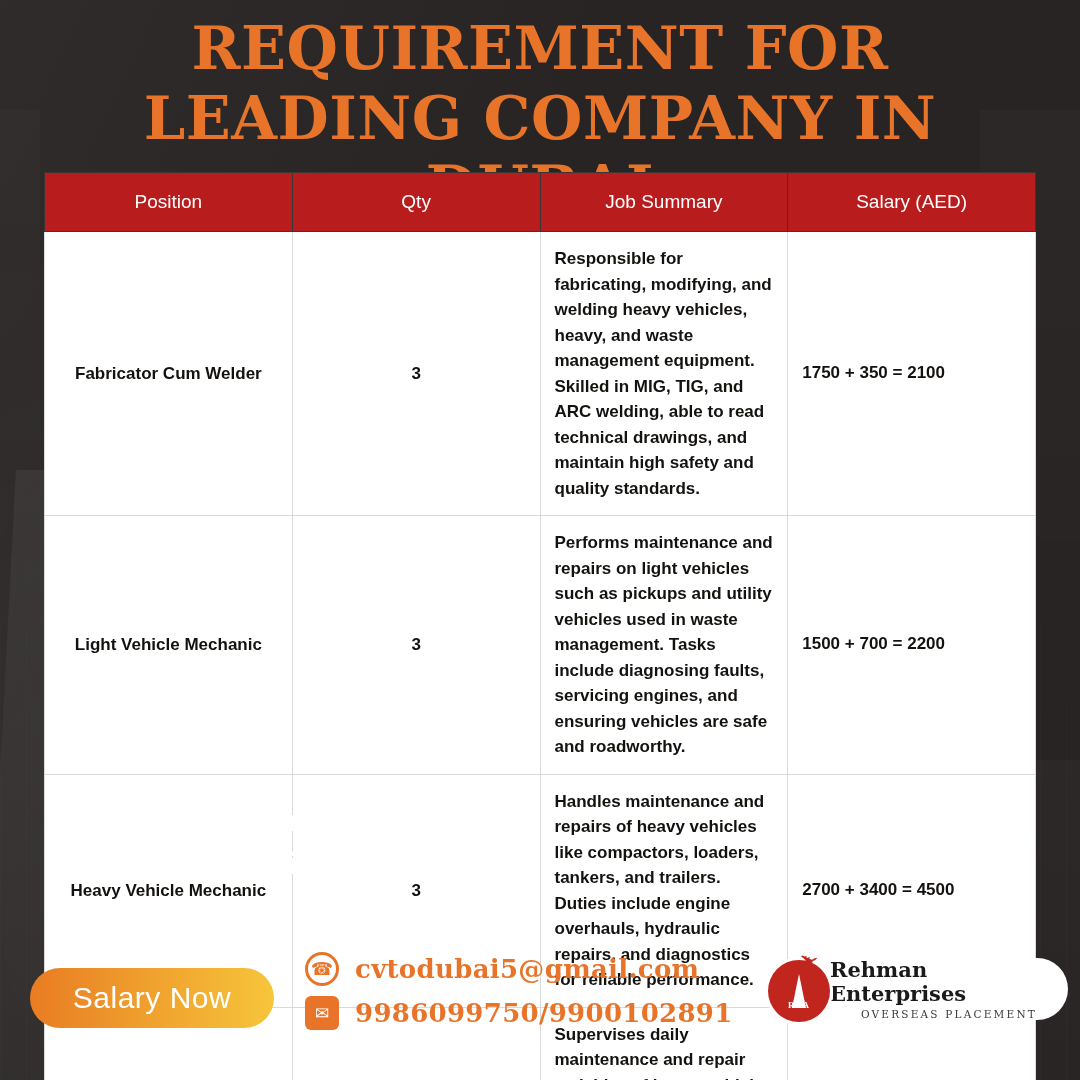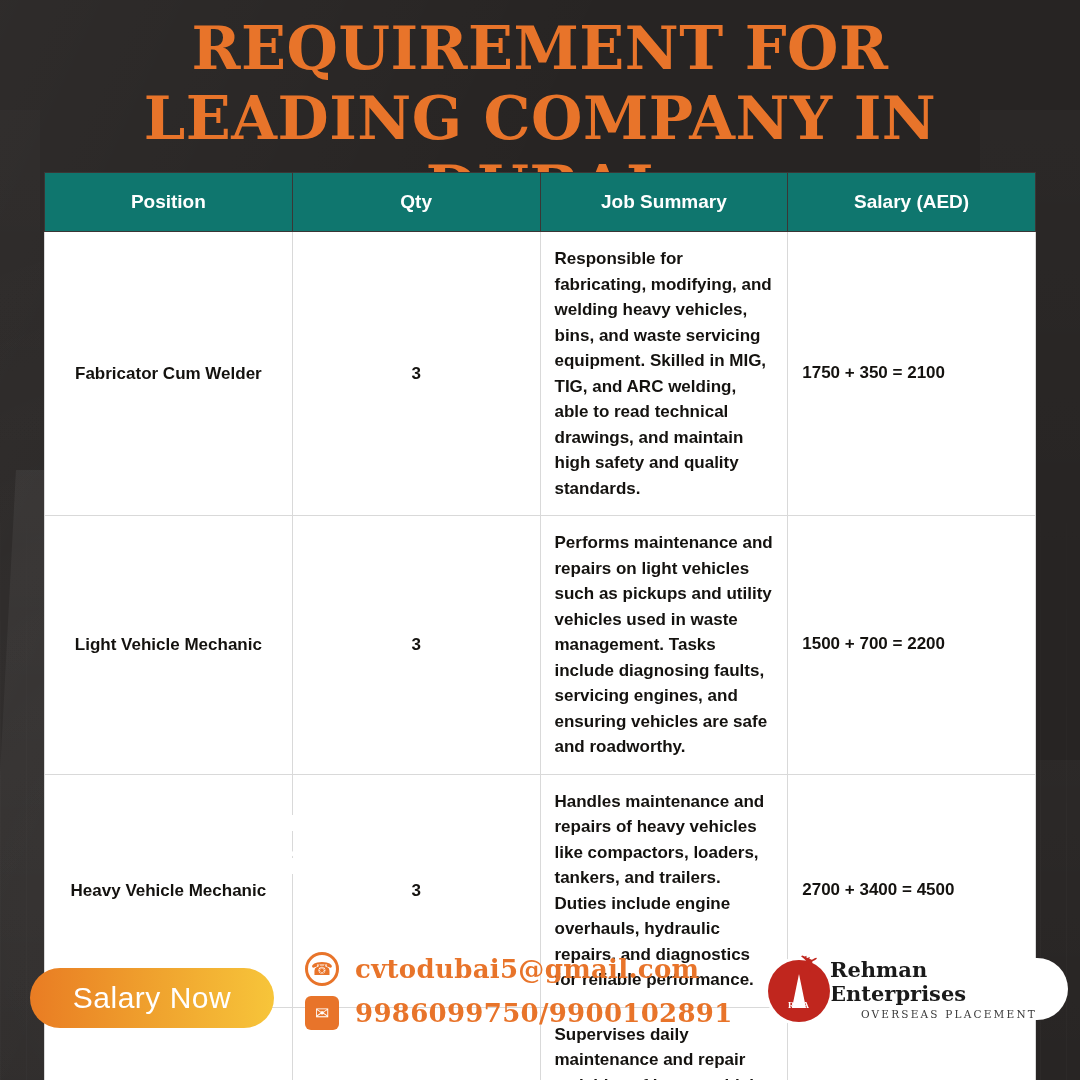--- a/index.html
+++ b/index.html
@@ -55,24 +55,24 @@
     width: 992px;
     border-collapse: collapse;
     background: #ffffff;
     table-layout: fixed;
   }
   table.jobs th, table.jobs td {
     border: 1px solid #d9d9d9;
     vertical-align: middle;
   }
   table.jobs thead th {
-    background: #0f766e;
+    background: #b91c1c;
     color: #ffffff;
     font-size: 19px;
-    font-weight: bold;
+    font-weight: normal;
     padding: 18px 8px;
     text-align: center;
     border: 1px solid #3a3635;
   }
   table.jobs tbody td {
     color: #14120f;
     font-size: 17px;
     font-weight: bold;
     padding: 14px 14px;
   }
@@ -195,21 +195,21 @@
         <th>Position</th>
         <th>Qty</th>
         <th>Job Summary</th>
         <th>Salary (AED)</th>
       </tr>
     </thead>
     <tbody>
       <tr>
         <td class="pos">Fabricator Cum Welder</td>
         <td class="qty">3</td>
-        <td class="summary">Responsible for fabricating, modifying, and welding heavy vehicles, bins, and waste servicing equipment. Skilled in MIG, TIG, and ARC welding, able to read technical drawings, and maintain high safety and quality standards.</td>
+        <td class="summary">Responsible for fabricating, modifying, and welding heavy vehicles, heavy, and waste management equipment. Skilled in MIG, TIG, and ARC welding, able to read technical drawings, and maintain high safety and quality standards.</td>
         <td class="salary">1750 + 350 = 2100</td>
       </tr>
       <tr>
         <td class="pos">Light Vehicle Mechanic</td>
         <td class="qty">3</td>
         <td class="summary">Performs maintenance and repairs on light vehicles such as pickups and utility vehicles used in waste management. Tasks include diagnosing faults, servicing engines, and ensuring vehicles are safe and roadworthy.</td>
         <td class="salary">1500 + 700 = 2200</td>
       </tr>
       <tr>
         <td class="pos">Heavy Vehicle Mechanic</td>

